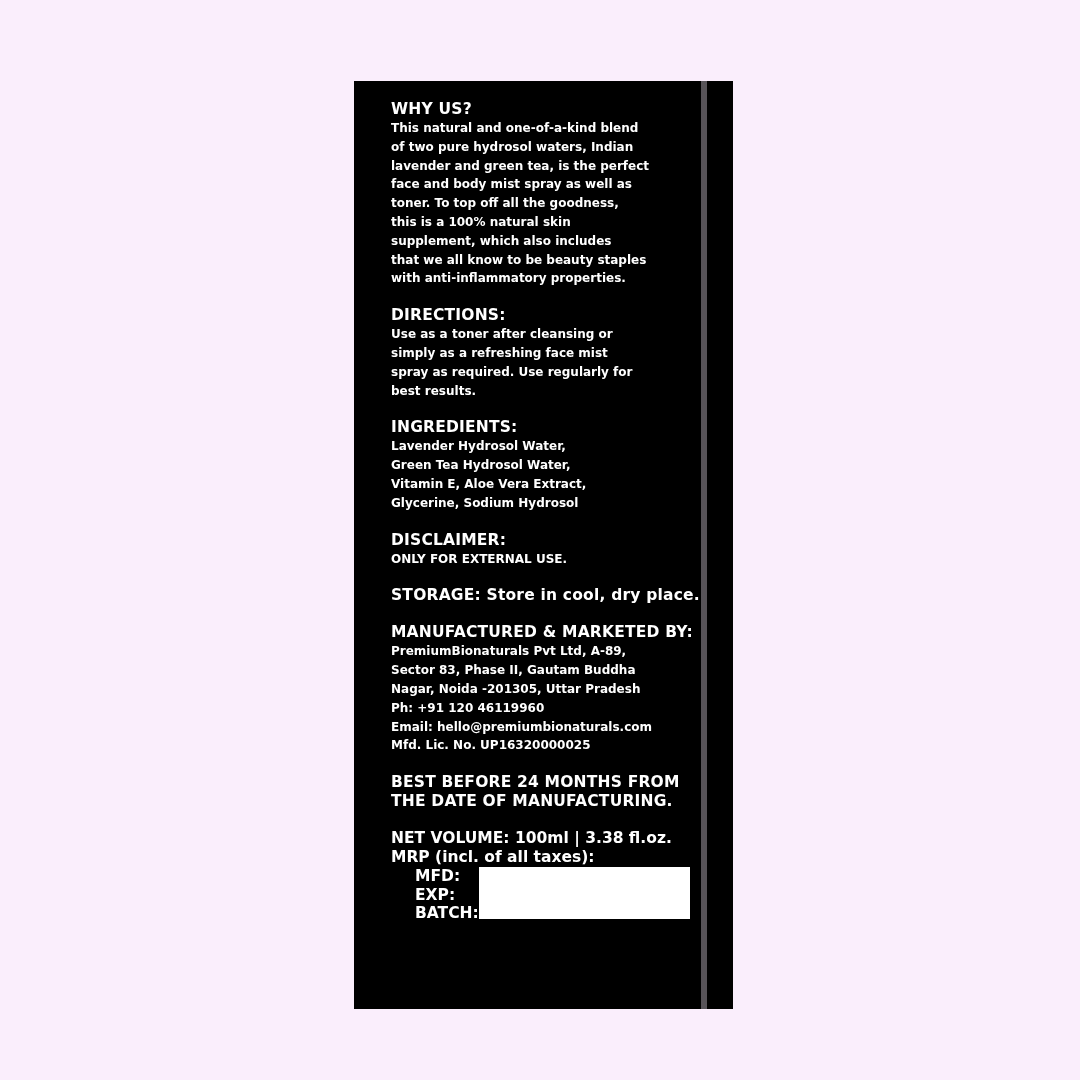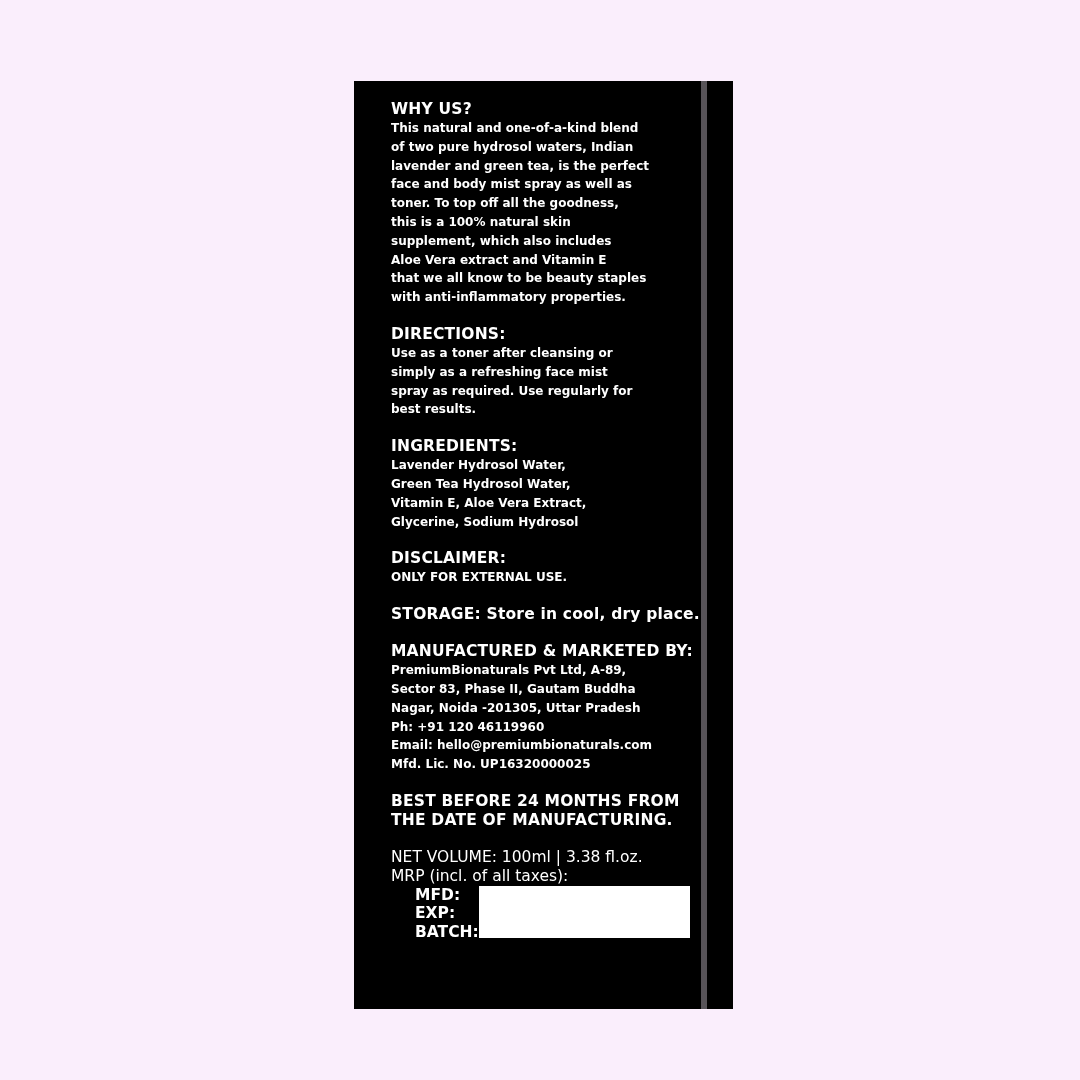--- a/index.html
+++ b/index.html
@@ -58,21 +58,21 @@
     white-space: nowrap;
   }
   .body-line {
     font-size: 12px;
     font-weight: bold;
     line-height: 18.8px;
     white-space: nowrap;
   }
   .inline-heading {
     font-size: 15.5px;
-    font-weight: normal;
+    font-weight: bold;
     line-height: 18.8px;
     white-space: nowrap;
   }
   
   .wide {
     white-space: nowrap;
   }
   .fields {
     position: relative;
     margin-top: 0;
@@ -108,21 +108,20 @@
 
     <div class="block">
       <div class="heading">WHY US?</div>
       <div class="body-line wide">This natural and one-of-a-kind blend</div>
       <div class="body-line wide">of two pure hydrosol waters, Indian</div>
       <div class="body-line wide">lavender and green tea, is the perfect</div>
       <div class="body-line wide">face and body mist spray as well as</div>
       <div class="body-line wide">toner. To top off all the goodness,</div>
       <div class="body-line wide">this is a 100% natural skin</div>
       <div class="body-line wide">supplement, which also includes</div>
-      <div class="body-line wide">Aloe Vera extract and Vitamin E</div>
       <div class="body-line wide">that we all know to be beauty staples</div>
       <div class="body-line wide">with anti-inflammatory properties.</div>
     </div>
 
     <div class="block">
       <div class="heading">DIRECTIONS:</div>
       <div class="body-line wide">Use as a toner after cleansing or</div>
       <div class="body-line wide">simply as a refreshing face mist</div>
       <div class="body-line wide">spray as required. Use regularly for</div>
       <div class="body-line wide">best results.</div>

